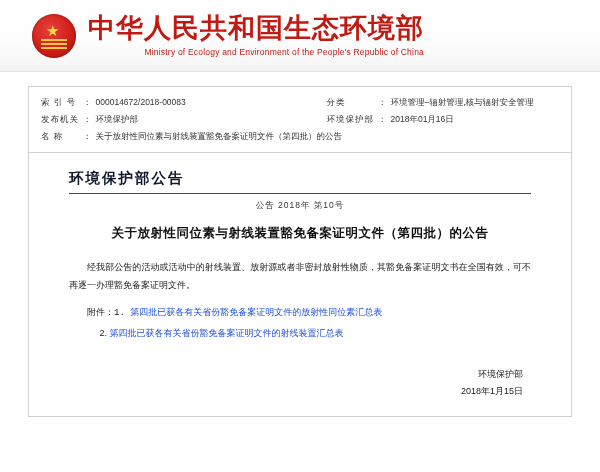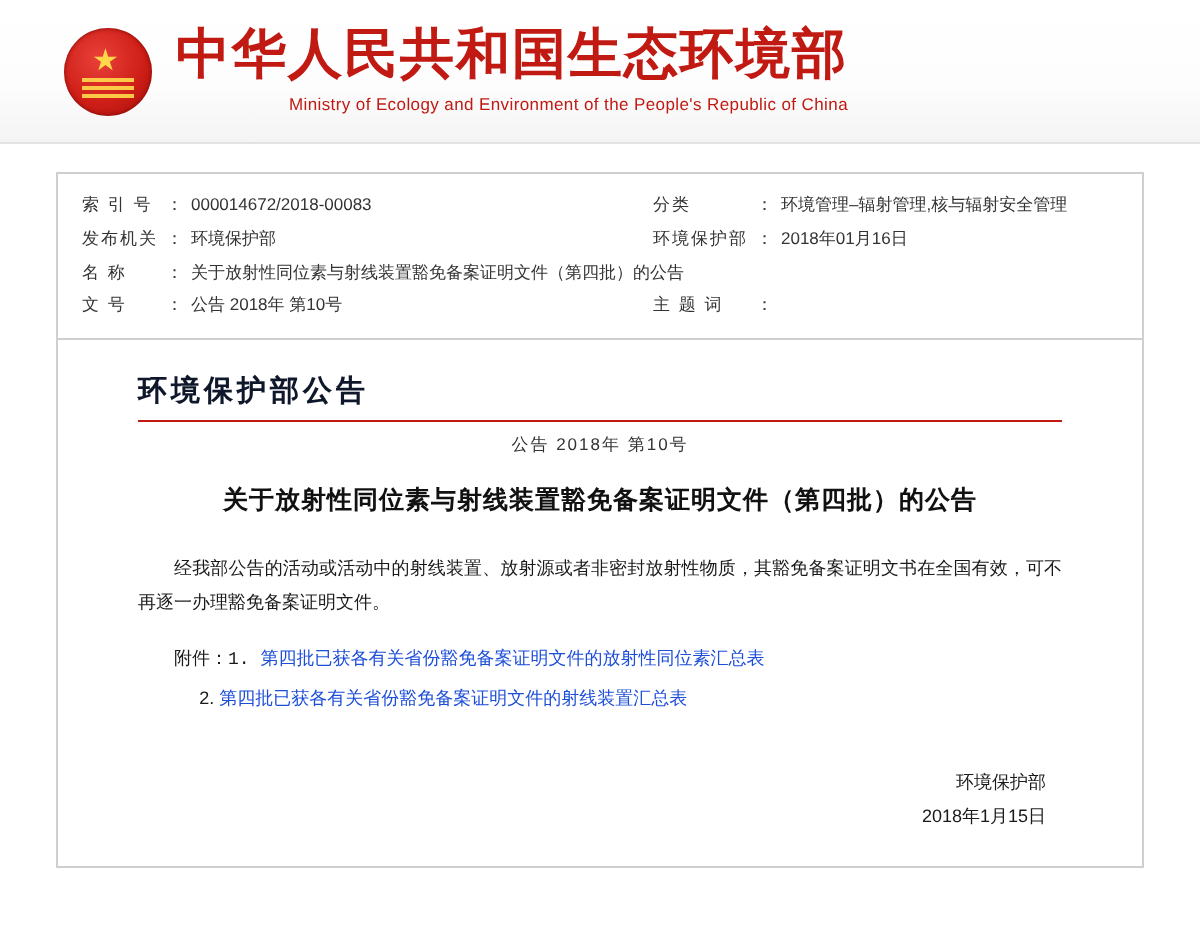--- a/index.html
+++ b/index.html
@@ -225,28 +225,20 @@
           <td class="mval col-left">环境保护部</td>
           <td class="mlabel">环境保护部</td>
           <td class="mcolon">：</td>
           <td class="mval col-right">2018年01月16日</td>
         </tr>
         <tr>
           <td class="mlabel">名    称</td>
           <td class="mcolon">：</td>
           <td class="mval" colspan="4">关于放射性同位素与射线装置豁免备案证明文件（第四批）的公告</td>
         </tr>
-        <tr>
-          <td class="mlabel">文    号</td>
-          <td class="mcolon">：</td>
-          <td class="mval col-left">公告 2018年 第10号</td>
-          <td class="mlabel">主 题 词</td>
-          <td class="mcolon">：</td>
-          <td class="mval col-right"></td>
-        </tr>
       </tbody>
         </table>
     </div>
 
     <div class="notice">
       <div class="notice-title">环境保护部公告</div>
       <div class="notice-rule"></div>
       <div class="notice-no">公告 2018年 第10号</div>
 
       <div class="doc-title">关于放射性同位素与射线装置豁免备案证明文件（第四批）的公告</div>

